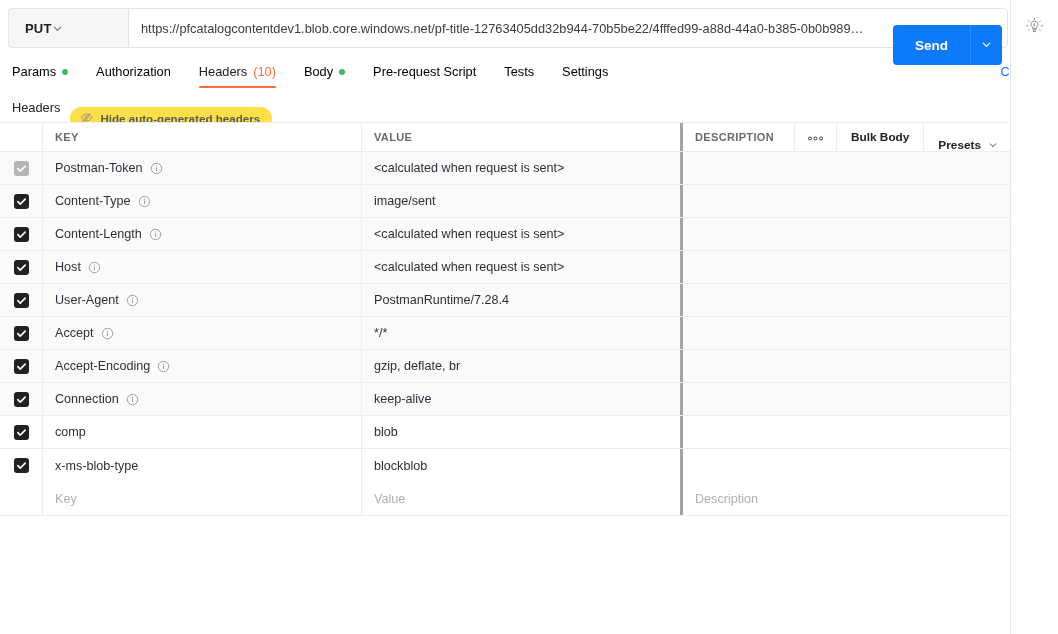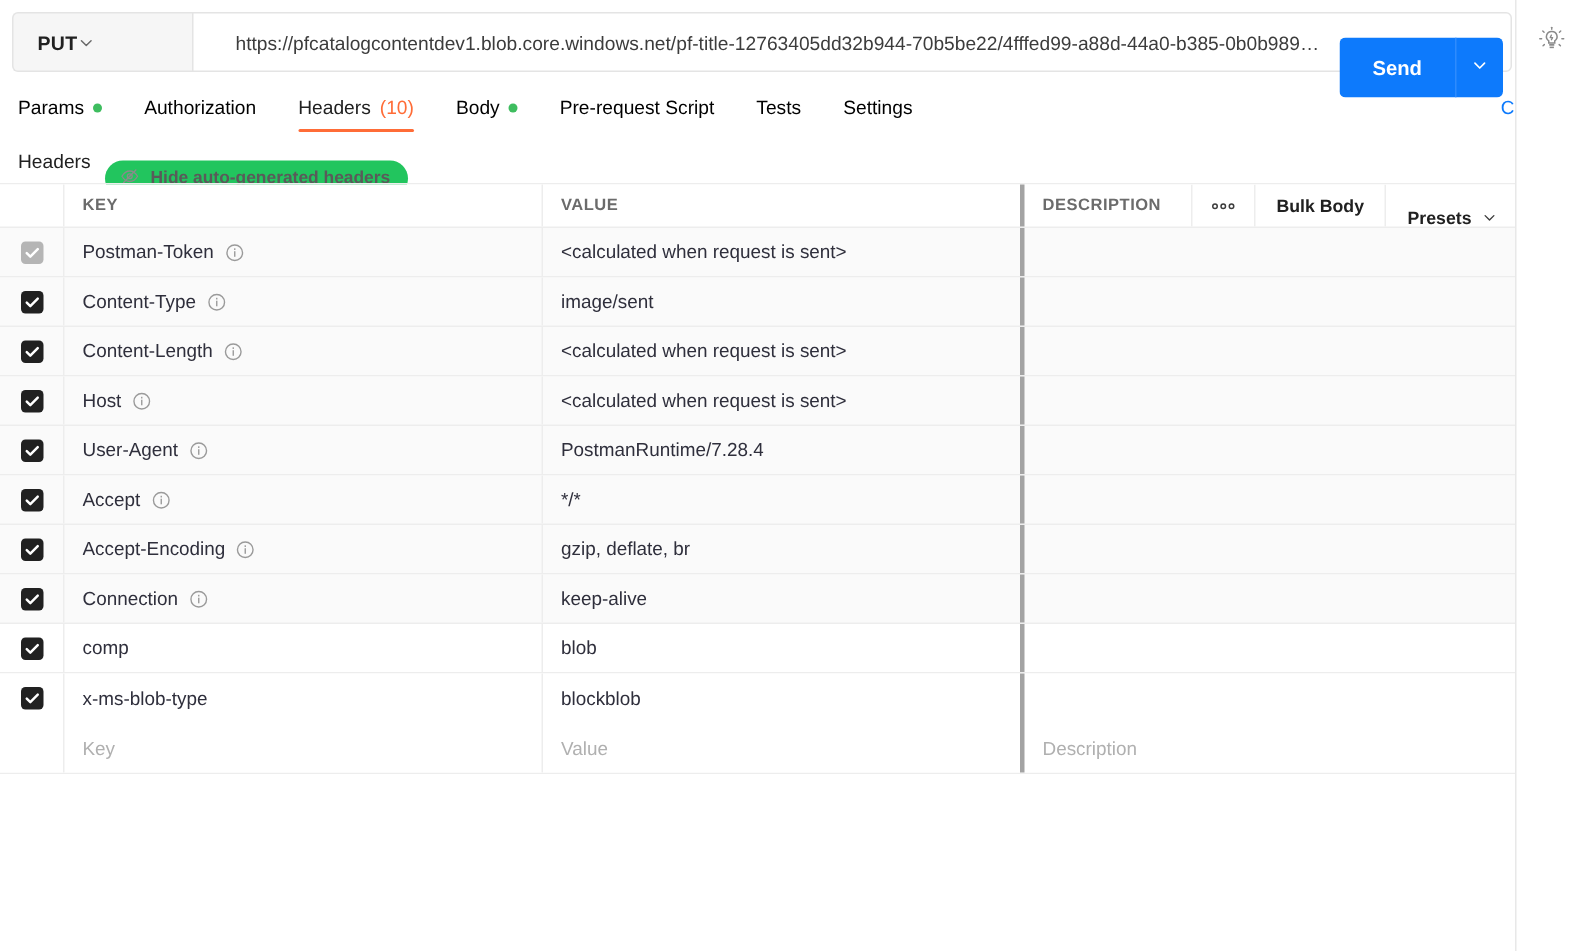--- a/index.html
+++ b/index.html
@@ -60,21 +60,21 @@
     color: #212121;
     letter-spacing: .2px;
   }
   .url-input {
     flex: 1;
     background: #ffffff;
     border: 1px solid #e4e4e4;
     border-radius: 0 4px 4px 0;
     display: flex;
     align-items: center;
-    padding: 0 28px;
+    padding: 0 12px;
     overflow: hidden;
     cursor: text;
   }
   .url-text {
     font-size: 12.8px;
     color: #3c3c3c;
     white-space: nowrap;
     overflow: hidden;
     text-overflow: ellipsis;
   }
@@ -165,21 +165,21 @@
     gap: 10px;
   }
   .subbar-title {
     font-size: 12.8px;
     color: #212121;
   }
   .pill {
     display: flex;
     align-items: center;
     gap: 7px;
-    background: #22c55e;
+    background: #fde047;
     border-radius: 14px;
     padding: 4px 12px 4px 10px;
     font-size: 11.6px;
     font-weight: 700;
     color: #5a5a5a;
     cursor: pointer;
     margin-top: 23px;
   }
 
   

